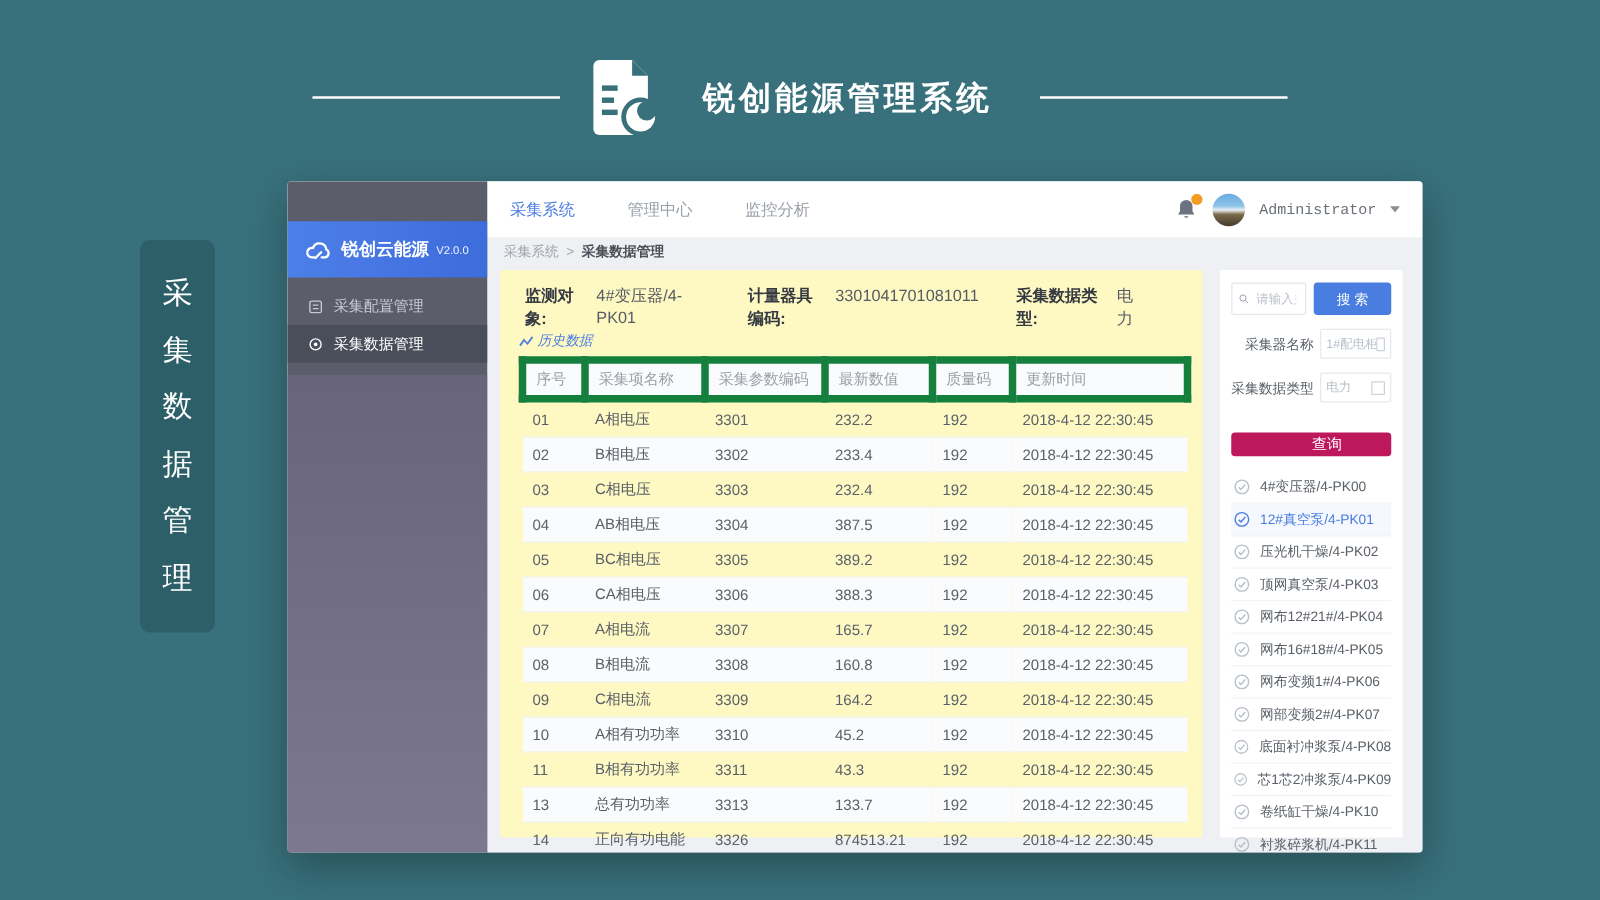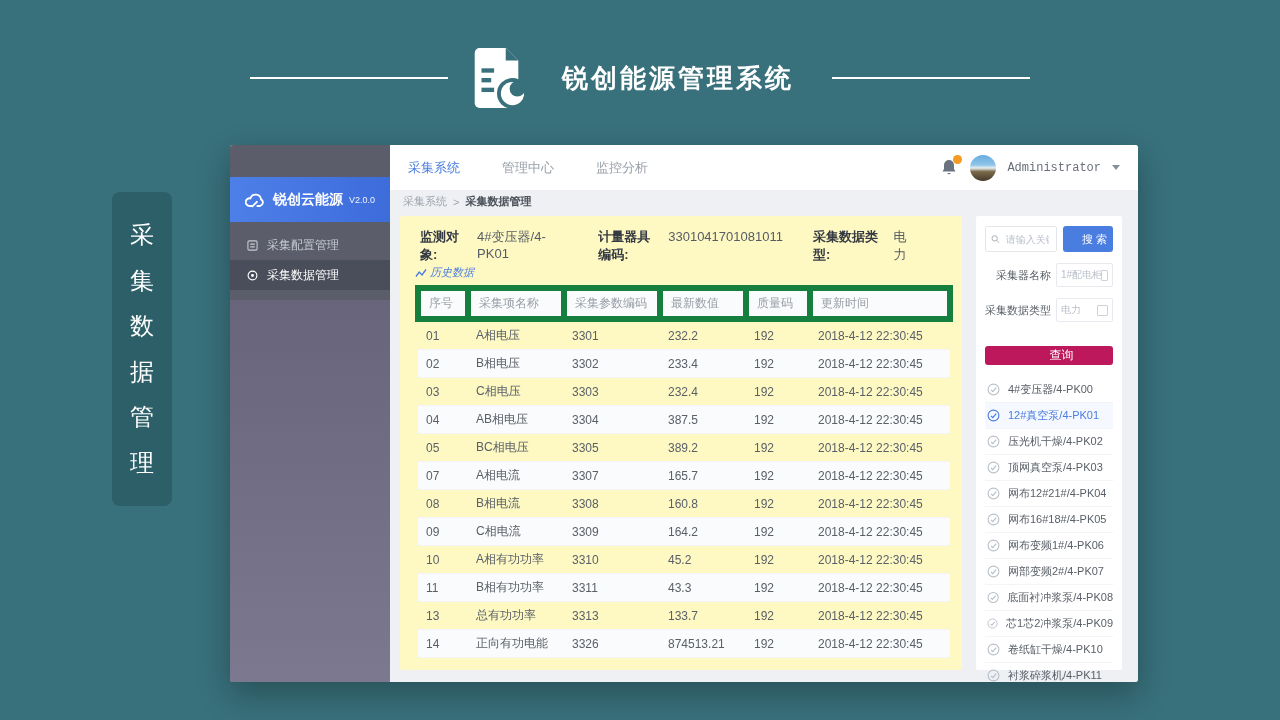--- a/index.html
+++ b/index.html
@@ -78,22 +78,22 @@
 
   
   .filter-panel{width:146px;flex-shrink:0;box-sizing:border-box;background:#ffffff;
     border-radius:2px;padding:10px 9px;display:flex;flex-direction:column;}
   .search-row{display:flex;gap:6px;}
   .search-box{flex:1;height:24px;border:1px solid #e3e7ec;border-radius:2px;
     display:flex;align-items:center;gap:4px;padding:0 5px;min-width:0;}
   .search-box input{border:none;outline:none;width:100%;font-size:10px;color:#444;
     font-family:inherit;background:transparent;}
   .search-box input::placeholder{color:#bcc2cb;}
-  .btn-search{width:50px;height:26px;background:#4a7de0;color:#fff;border:none;
-    border-radius:3px;font-size:11px;cursor:pointer;font-family:inherit;flex-shrink:0;text-align:right;}
+  .btn-search{width:62px;height:26px;background:#4a7de0;color:#fff;border:none;
+    border-radius:3px;font-size:11px;cursor:pointer;font-family:inherit;flex-shrink:0;}
   .field{margin-top:11px;display:flex;align-items:center;gap:5px;font-size:11px;color:#5a6068;}
   .field .flabel{width:66px;text-align:right;flex-shrink:0;}
   .select-box{flex:1;height:22px;border:1px solid #e6e9ee;border-radius:2px;
     display:flex;align-items:center;justify-content:space-between;padding:0 4px;
     min-width:0;cursor:pointer;}
   .select-box .val{color:#b8bec8;font-size:10px;white-space:nowrap;overflow:hidden;}
   .btn-query{margin-top:24px;height:26px;width:100%;background:#be185d;color:#fff;
     border:none;border-radius:3px;font-size:12px;cursor:pointer;font-family:inherit;padding-left:31px;}
   .device-list{list-style:none;margin:12px 0 0;padding:0;}
   .device-item{height:25px;display:flex;align-items:center;gap:8px;font-size:11px;
@@ -269,20 +269,28 @@
                 </tr>
               <tr>
                   <td>05</td>
                   <td>BC相电压</td>
                   <td>3305</td>
                   <td>389.2</td>
                   <td>192</td>
                   <td>2018-4-12 22:30:45</td>
                 </tr>
               <tr>
+                  <td>06</td>
+                  <td>CA相电压</td>
+                  <td>3306</td>
+                  <td>388.3</td>
+                  <td>192</td>
+                  <td>2018-4-12 22:30:45</td>
+                </tr>
+              <tr>
                   <td>07</td>
                   <td>A相电流</td>
                   <td>3307</td>
                   <td>165.7</td>
                   <td>192</td>
                   <td>2018-4-12 22:30:45</td>
                 </tr>
               <tr>
                   <td>08</td>
                   <td>B相电流</td>

